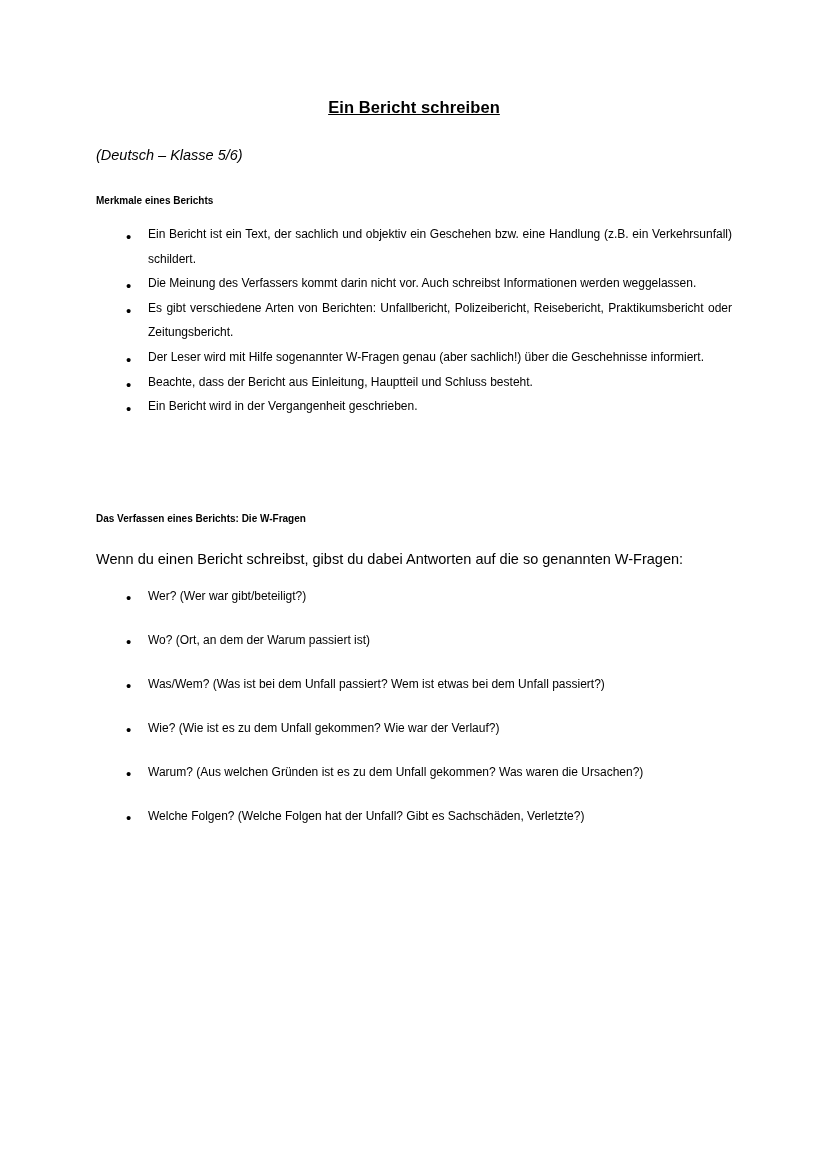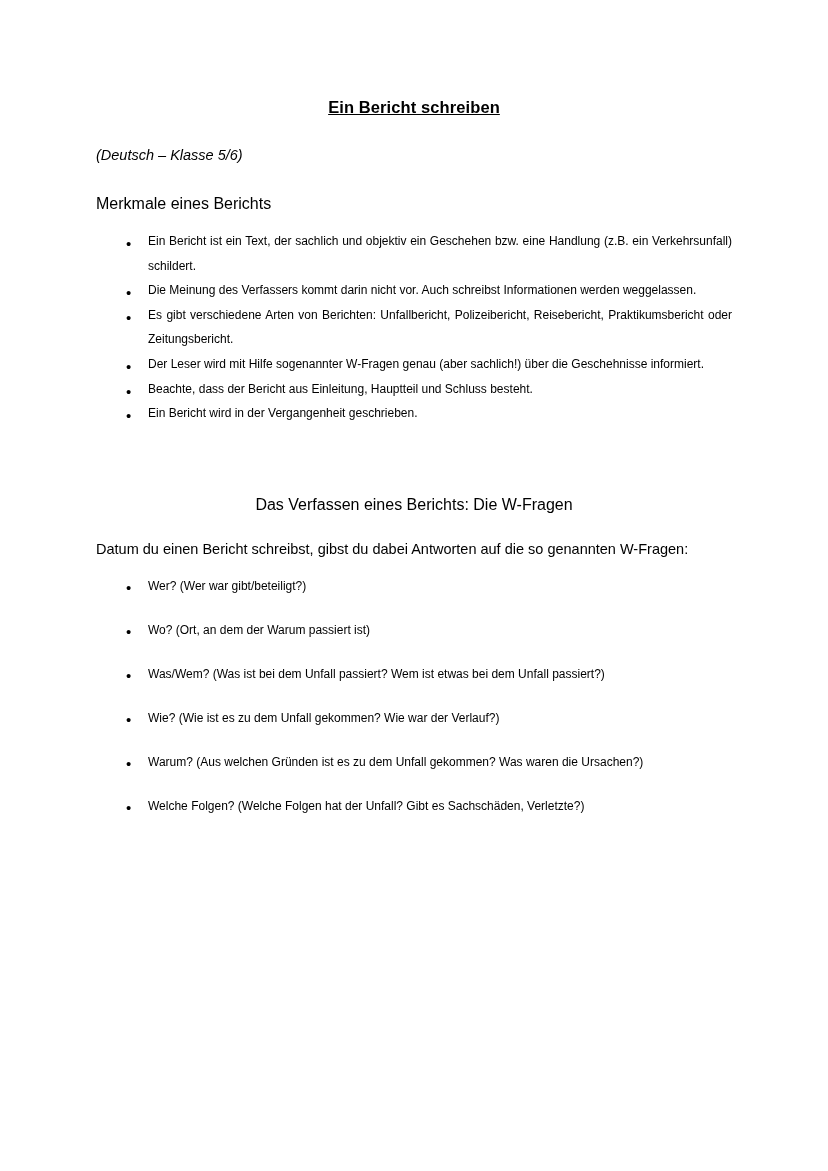--- a/index.html
+++ b/index.html
@@ -30,27 +30,26 @@
     margin: 0 0 0 0;
     padding-top: 10px;
   }
   .doc-subtitle {
     text-align: left;
     font-size: 14.5px;
     font-style: italic;
     margin: 30px 0 0 0;
   }
   .section-heading {
-    font-size: 16px;
-    font-weight: normal;
+    font-size: 10px;
+    font-weight: bold;
     margin: 32px 0 0 0;
   }
   .section-heading.spaced-top {
-    margin-top: 70px;
-    text-align: center;
+    margin-top: 94px;
   }
   .intro-line {
     font-size: 14.5px;
     margin: 25px 0 0 0;
     line-height: 1.5;
   }
   ul.bullets {
     list-style: none;
     margin: 16px 0 0 0;
     padding: 0;
@@ -102,21 +101,21 @@
     <li>Ein Bericht ist ein Text, der sachlich und objektiv ein Geschehen bzw. eine Handlung (z.B. ein Verkehrsunfall) schildert.</li>
     <li>Die Meinung des Verfassers kommt darin nicht vor. Auch schreibst Informationen werden weggelassen.</li>
     <li>Es gibt verschiedene Arten von Berichten: Unfallbericht, Polizeibericht, Reisebericht, Praktikumsbericht oder Zeitungsbericht.</li>
     <li>Der Leser wird mit Hilfe sogenannter W-Fragen genau (aber sachlich!) über die Geschehnisse informiert.</li>
     <li>Beachte, dass der Bericht aus Einleitung, Hauptteil und Schluss besteht.</li>
     <li>Ein Bericht wird in der Vergangenheit geschrieben.</li>
   </ul>
 
   <h2 class="section-heading spaced-top">Das Verfassen eines Berichts: Die W-Fragen</h2>
 
-  <p class="intro-line">Datum du einen Bericht schreibst, gibst du dabei Antworten auf die so genannten W-Fragen:</p>
+  <p class="intro-line">Wenn du einen Bericht schreibst, gibst du dabei Antworten auf die so genannten W-Fragen:</p>
 
   <ul class="bullets loose">
     <li>Wer? (Wer war gibt/beteiligt?)</li>
     <li>Wo? (Ort, an dem der Warum passiert ist)</li>
     <li>Was/Wem? (Was ist bei dem Unfall passiert? Wem ist etwas bei dem Unfall passiert?)</li>
     <li>Wie? (Wie ist es zu dem Unfall gekommen? Wie war der Verlauf?)</li>
     <li class="justify-last-left">Warum? (Aus welchen Gründen ist es zu dem Unfall gekommen? Was waren die Ursachen?)</li>
     <li>Welche Folgen? (Welche Folgen hat der Unfall? Gibt es Sachschäden, Verletzte?)</li>
   </ul>
 

